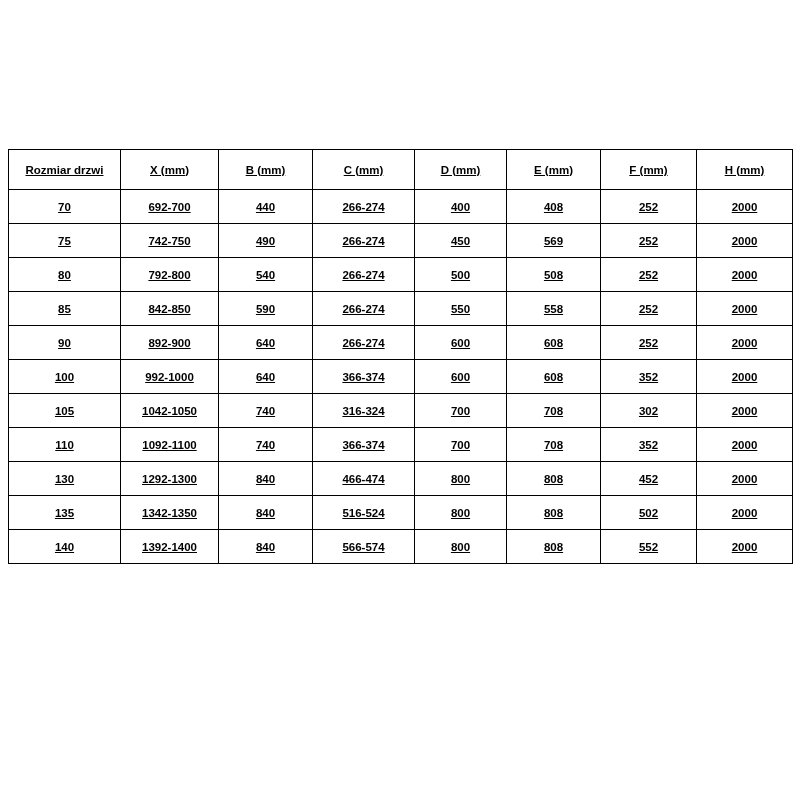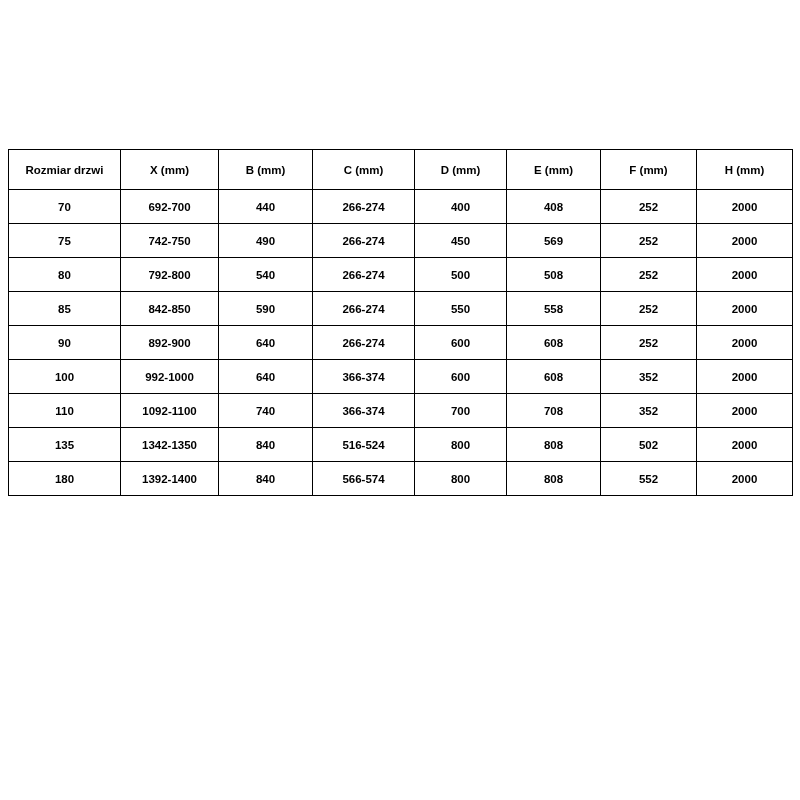--- a/index.html
+++ b/index.html
@@ -17,20 +17,21 @@
   #sheet {
     position: absolute;
     left: 8px;
     top: 149px;
     width: 784px;
   }
   table.size-table {
     border-collapse: collapse;
     width: 784px;
     table-layout: fixed;
+    text-decoration: underline;
   }
   table.size-table th,
   table.size-table td {
     border: 1px solid #000000;
     text-align: center;
     vertical-align: middle;
     font-size: 11.5px;
     height: 33px;
     padding: 0;
     white-space: nowrap;
@@ -134,41 +135,61 @@
         <td>100</td>
         <td>992-1000</td>
         <td>640</td>
         <td>366-374</td>
         <td>600</td>
         <td>608</td>
         <td>352</td>
         <td>2000</td>
       </tr>
       <tr>
+        <td>105</td>
+        <td>1042-1050</td>
+        <td>740</td>
+        <td>316-324</td>
+        <td>700</td>
+        <td>708</td>
+        <td>302</td>
+        <td>2000</td>
+      </tr>
+      <tr>
         <td>110</td>
         <td>1092-1100</td>
         <td>740</td>
         <td>366-374</td>
         <td>700</td>
         <td>708</td>
         <td>352</td>
+        <td>2000</td>
+      </tr>
+      <tr>
+        <td>130</td>
+        <td>1292-1300</td>
+        <td>840</td>
+        <td>466-474</td>
+        <td>800</td>
+        <td>808</td>
+        <td>452</td>
         <td>2000</td>
       </tr>
       <tr>
         <td>135</td>
         <td>1342-1350</td>
         <td>840</td>
         <td>516-524</td>
         <td>800</td>
         <td>808</td>
         <td>502</td>
         <td>2000</td>
       </tr>
       <tr>
-        <td>180</td>
+        <td>140</td>
         <td>1392-1400</td>
         <td>840</td>
         <td>566-574</td>
         <td>800</td>
         <td>808</td>
         <td>552</td>
         <td>2000</td>
       </tr>
     </tbody>
   </table>

